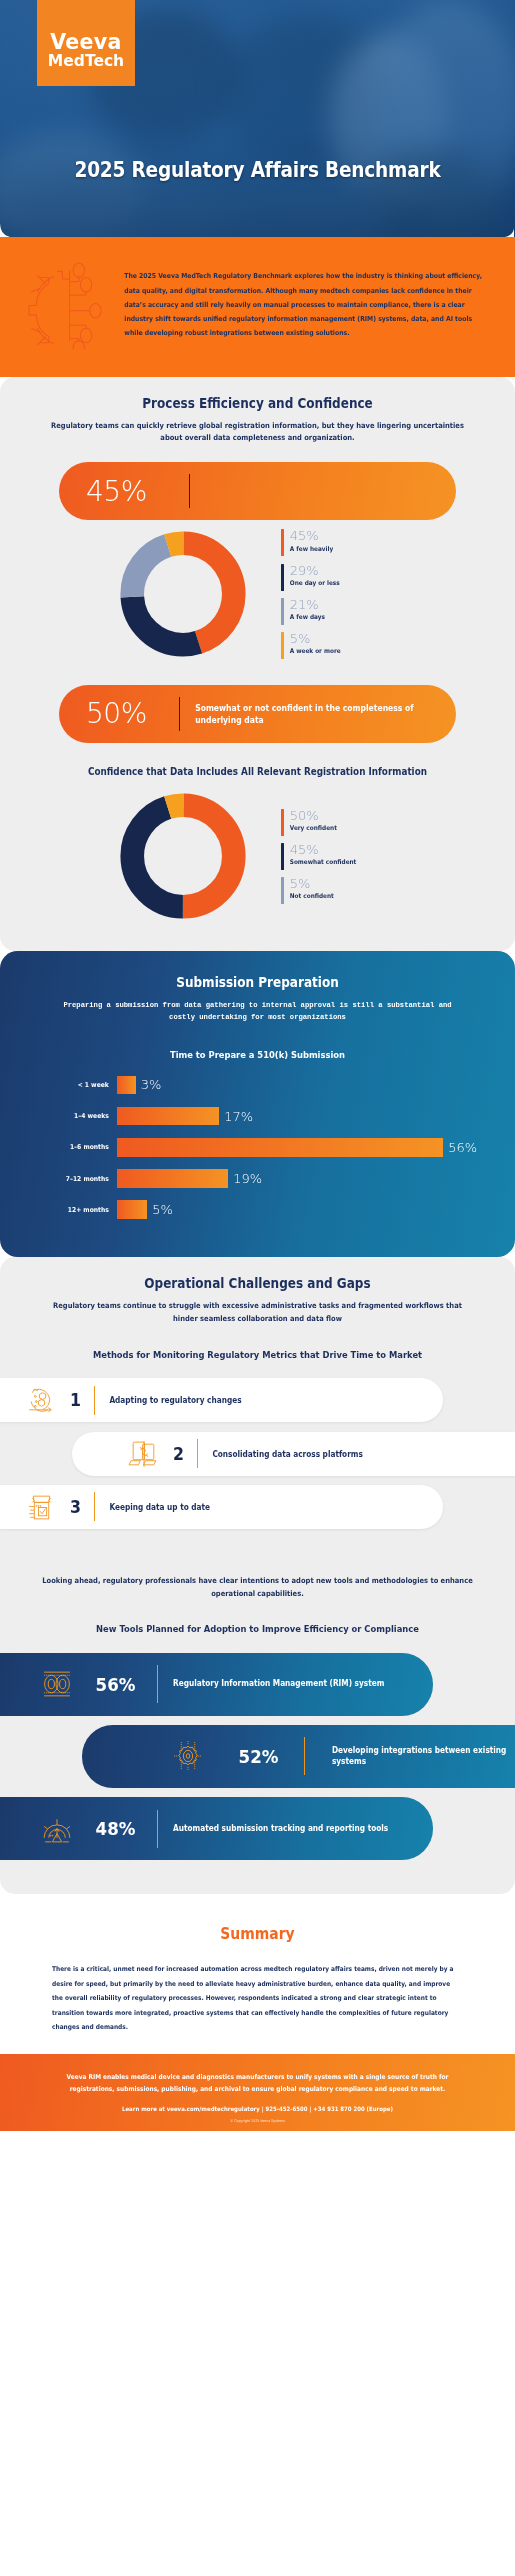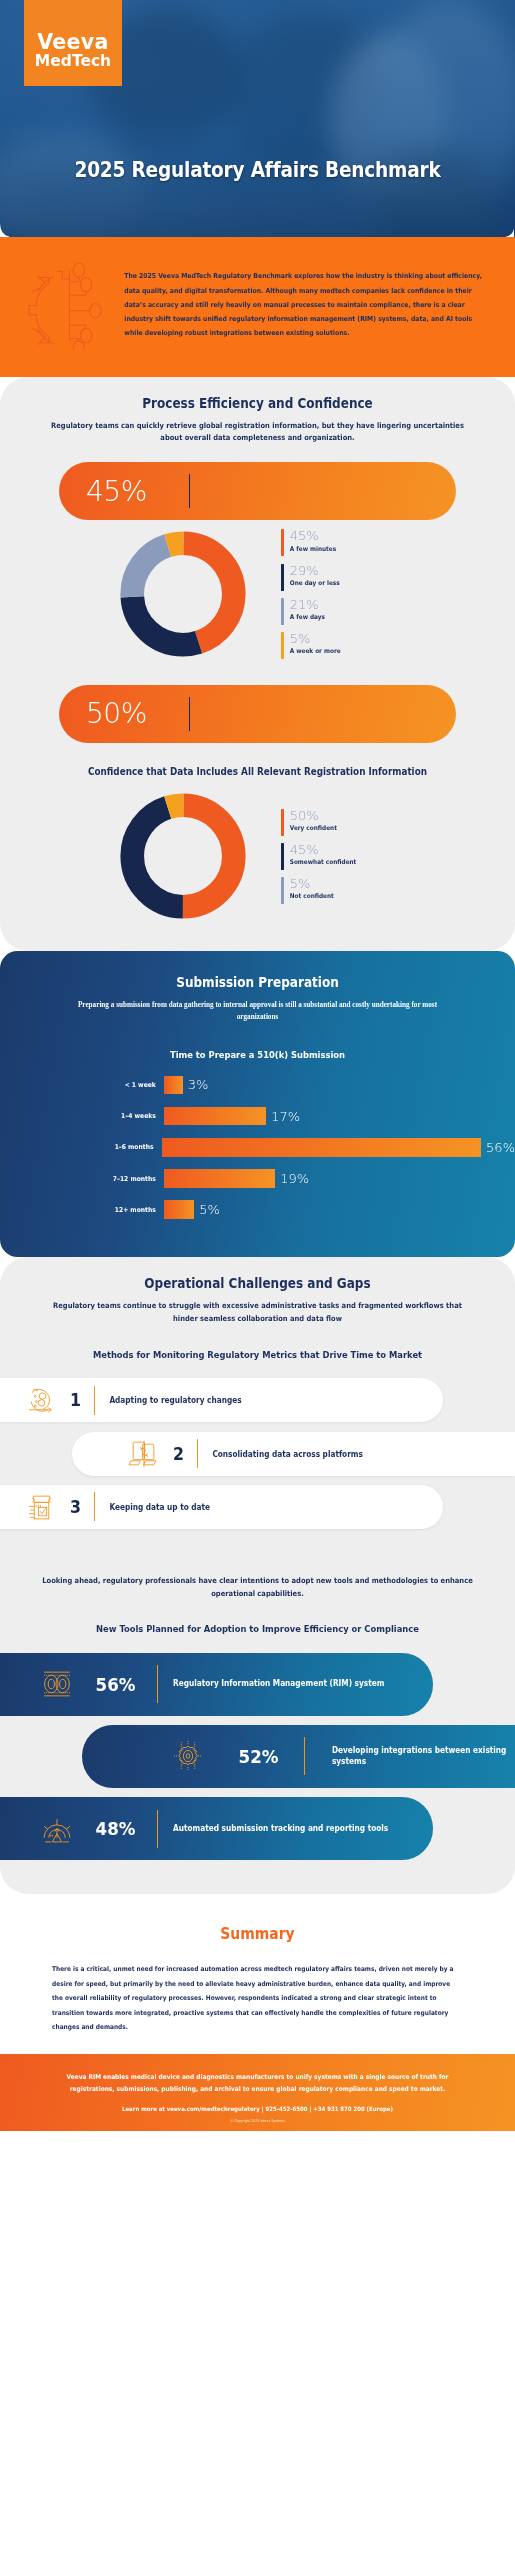--- a/index.html
+++ b/index.html
@@ -40,21 +40,21 @@
   .b5 { left: 371px;  top: 0px;   width: 155px; height: 216px; background: #6ba3d6; opacity:.5;}
   .b6 { left: 355px;  top: 149px; width: 144px; height: 124px; background: #2e5f7d; opacity:.75;}
   .b7 { left: 15.5px;   top: 170px; width: 216px; height: 93px; background: #4a86bb; opacity:.5;}
   .b8 { left: 196px;  top: 170px; width: 196px; height: 88px; background: #3e7aae; opacity:.45;}
   .hero .tint {
     position: absolute; inset: 0;
     background: linear-gradient(180deg, rgba(20,60,110,.35), rgba(22,70,125,.55) 55%, rgba(18,55,100,.72));
   }
   .hero-logo {
     position: absolute;
-    left: 24px; top: 0px;
+    left: 37px; top: 0px;
     width: 98px; height: 86px;
     background: #f28521;
     display: flex; flex-direction: column;
     align-items: center; justify-content: center;
     padding-top: 17.5px;
   }
   .logo-veeva {
     color: #ffffff; font-size: 20.6px; font-weight: bold;
     letter-spacing: 0.3px; line-height: 1; font-family: "DejaVu Sans", sans-serif;
   }
@@ -90,21 +90,21 @@
     color: #1c2f5e;
     font-size: 6.8px;
     line-height: 2.1;
     font-weight: bold;
     font-family: "DejaVu Sans Condensed", "Liberation Sans Narrow", "Liberation Sans", sans-serif;
   }
 
   
   .panel-grey {
     background: #eeeeee;
-    border-radius: 28px;
+    border-radius: 15px;
     margin: 0 0 0 0;
     padding: 18.5px 0 25px;
   }
   .sec-title {
     text-align: center;
     color: #1c2f5e;
     font-size: 13.4px;
     font-weight: bold;
     font-family: "DejaVu Sans Condensed", "Liberation Sans Narrow", "Liberation Sans", sans-serif;
     margin-bottom: 9.3px;
@@ -177,34 +177,33 @@
     margin-top: 0;
   }
   .sec-title-w {
     text-align: center; color: #ffffff; font-size: 13.4px; font-weight: bold;
     font-family: "DejaVu Sans Condensed", "Liberation Sans Narrow", "Liberation Sans", sans-serif;
     margin-bottom: 8.2px;
   }
   .sec-sub-w {
     text-align: center; color: #ffffff; font-size: 7.2px; font-weight: bold;
     line-height: 1.7; padding: 0 61px;
-    font-family: Liberation Serif, serif;
+    font-family: Liberation Mono, monospace;
   }
   .bar-title {
     text-align: center; color: #ffffff; font-size: 9.3px; font-weight: bold;
     margin: 26px 0 12.4px;
     font-family: "DejaVu Sans Condensed", "Liberation Sans Narrow", "Liberation Sans", sans-serif;
   }
   .bars { padding: 0 0 0 0; }
   .bar-row { display: flex; align-items: center; height: 25px; margin-bottom: 6.2px; }
   .bar-cat {
     width: 117px; text-align: right; padding-right: 8.2px;
     color: #ffffff; font-size: 6.7px; font-weight: bold;
     font-family: "DejaVu Sans Condensed", "Liberation Sans Narrow", "Liberation Sans", sans-serif;
-    margin-left: 47px;
   }
   .bar-fill { height: 18.5px; background: linear-gradient(90deg,#ef5a20,#f59324); }
   .bar-val {
     color: #ffffff; font-size: 13px; font-weight: 300; margin-left: 5.2px;
     font-family: "DejaVu Sans", sans-serif;
   }
 
   
   .cards { padding: 3.1px 0 5.2px; }
   .card {
@@ -358,21 +357,21 @@
         <circle cx="21" cy="21" r="15.915" fill="none" stroke="#EF5A20" stroke-width="7.4" stroke-dasharray="45 55" stroke-dashoffset="25"></circle>
         <circle cx="21" cy="21" r="15.915" fill="none" stroke="#17264D" stroke-width="7.4" stroke-dasharray="29 71" stroke-dashoffset="-20"></circle>
         <circle cx="21" cy="21" r="15.915" fill="none" stroke="#8A9BBB" stroke-width="7.4" stroke-dasharray="21 79" stroke-dashoffset="-49"></circle>
         <circle cx="21" cy="21" r="15.915" fill="none" stroke="#F5A01E" stroke-width="7.4" stroke-dasharray="5 95" stroke-dashoffset="-70"></circle>
       </svg>
       <div class="legend">
         <div class="legend-item">
           <div class="legend-bar" style="background:#EF5A20;height:27px"></div>
           <div class="legend-txt">
             <div class="legend-pct">45%</div>
-            <div class="legend-lbl">A few minutes</div>
+            <div class="legend-lbl">A few heavily</div>
           </div>
         </div>
         <div class="legend-item">
           <div class="legend-bar" style="background:#17264D;height:27px"></div>
           <div class="legend-txt">
             <div class="legend-pct">29%</div>
             <div class="legend-lbl">One day or less</div>
           </div>
         </div>
         <div class="legend-item">
@@ -388,20 +387,21 @@
             <div class="legend-pct">5%</div>
             <div class="legend-lbl">A week or more</div>
           </div>
         </div>
       </div>
     </div>
 
     <div class="pill-orange" style="margin-top:20.6px">
       <div class="pill-num">50%</div>
       <div class="pill-div"></div>
+      <div class="pill-text">Somewhat or not confident in the completeness of underlying data</div>
     </div>
 
     <div class="chart-title">Confidence that Data Includes All Relevant Registration Information</div>
     <div class="donut-row">
       <svg width="134" height="134" viewBox="0 0 42 42">
         <circle cx="21" cy="21" r="15.915" fill="none" stroke="#EF5A20" stroke-width="7.4" stroke-dasharray="50 50" stroke-dashoffset="25"></circle>
         <circle cx="21" cy="21" r="15.915" fill="none" stroke="#17264D" stroke-width="7.4" stroke-dasharray="45 55" stroke-dashoffset="-25"></circle>
         <circle cx="21" cy="21" r="15.915" fill="none" stroke="#F5A01E" stroke-width="7.4" stroke-dasharray="5 95" stroke-dashoffset="-70"></circle>
       </svg>
       <div class="legend">

